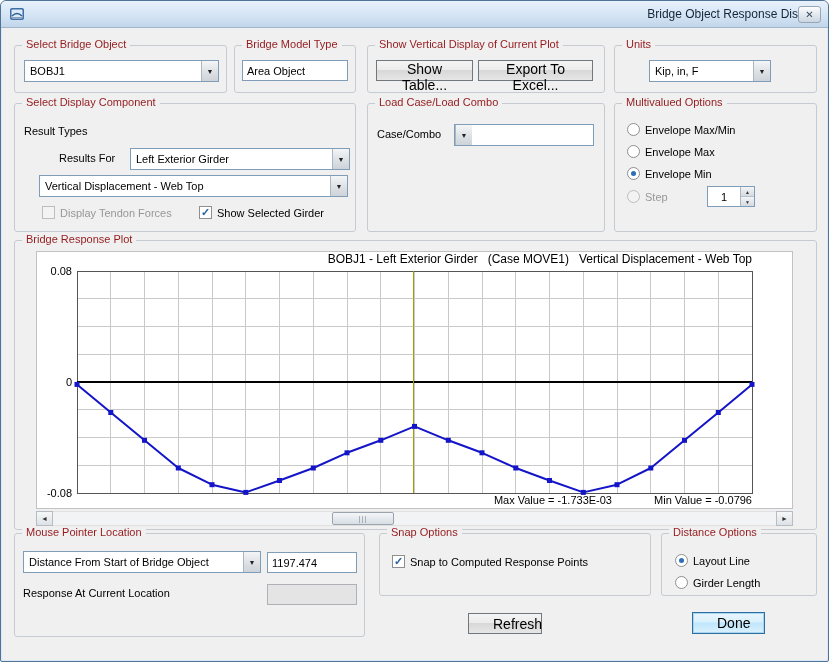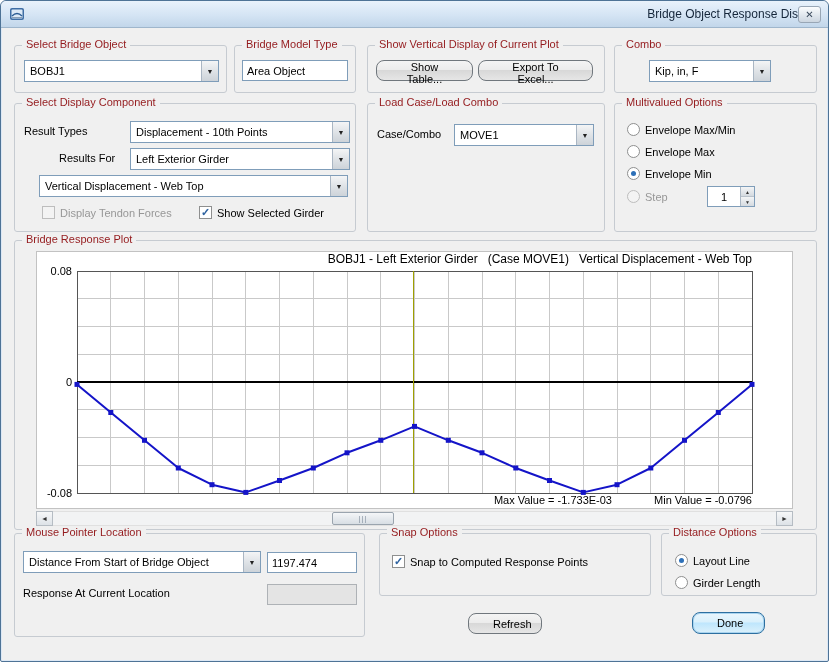--- a/index.html
+++ b/index.html
@@ -44,23 +44,23 @@
     background:linear-gradient(#f4f5f6,#dfe3e7 50%,#cdd3d9);
   }
   
   .textbox{
     position:absolute; height:21px; border:1px solid #7f9db9; background:#fff;
     font-size:11px; font-family:"Liberation Sans",sans-serif; padding:0 4px; color:#000;
   }
   .textbox:disabled{ background:#e4e4e4; color:#6f6f6f; border-color:#aeb2b6; }
   
   .win-btn{
-    position:absolute; height:21px; border:1px solid #70777d; border-radius:8px;
+    position:absolute; height:21px; border:1px solid #70777d; border-radius:0;
     background:linear-gradient(#f4f4f4,#ececec 45%,#d8d8d8 50%,#e6e6e6);
-    font-size:11px; font-family:"Liberation Sans",sans-serif; color:#000; cursor:default;
+    font-size:14px; font-family:"Liberation Sans",sans-serif; color:#000; cursor:default;
     padding:0 24px;
   }
   .win-btn.default{
     border-color:#2d6fa0; box-shadow:0 0 0 1px #a9d4ef inset;
     background:linear-gradient(#eaf6fd,#d9f0fc 45%,#bee6fd 50%,#dcf1fb);
   }
   
   .checkrow,.radiorow{ position:absolute; display:flex; align-items:center; gap:5px; cursor:default; }
   .checkbox{
     width:13px; height:13px; background:#fff; border:1px solid #8e8f8f;
@@ -144,34 +144,30 @@
     <input class="textbox" style="left: 7px; top: 14px; width: 106px;" readonly="" value="Area Object">
   </div>
 
   <div class="group" style="left:366px;top:44px;width:238px;height:48px;">
     <span class="caption">Show Vertical Display of Current Plot</span>
     <button class="win-btn" style="left:8px;top:14px;width:97px;">Show Table...</button>
     <button class="win-btn" style="left:110px;top:14px;width:115px;">Export To Excel...</button>
   </div>
 
   <div class="group" style="left:613px;top:44px;width:203px;height:48px;">
-    <span class="caption">Combo</span>
+    <span class="caption">Units</span>
     <div class="combo" style="left:34px;top:14px;width:122px;">
       <span class="combo-text">Kip, in, F</span>
       <span class="combo-arrow">▼</span>
     </div>
   </div>
 
   <div class="group" style="left:13px;top:102px;width:342px;height:129px;">
     <span class="caption">Select Display Component</span>
     <span class="lbl" style="left:9px;top:21px;">Result Types</span>
-    <div class="combo" style="left:115px;top:17px;width:220px;">
-      <span class="combo-text">Displacement - 10th Points</span>
-      <span class="combo-arrow">▼</span>
-    </div>
     <span class="lbl" style="left:9px;top:48px;padding-left:35px;">Results For</span>
     <div class="combo" style="left:115px;top:44px;width:220px;">
       <span class="combo-text">Left Exterior Girder</span>
       <span class="combo-arrow">▼</span>
     </div>
     <div class="combo" style="left:24px;top:71px;width:309px;">
       <span class="combo-text">Vertical Displacement - Web Top</span>
       <span class="combo-arrow">▼</span>
     </div>
     <div class="checkrow disabled" style="left:27px;top:102px;">
@@ -183,21 +179,20 @@
           <span>✓</span>
         </span>
       <span class="chklabel">Show Selected Girder</span>
     </div>
   </div>
 
   <div class="group" style="left:366px;top:102px;width:238px;height:129px;">
     <span class="caption">Load Case/Load Combo</span>
     <span class="lbl" style="left:9px;top:24px;">Case/Combo</span>
     <div class="combo" style="left:86px;top:20px;width:140px;">
-      <span class="combo-text">MOVE1</span>
       <span class="combo-arrow">▼</span>
     </div>
   </div>
 
   <div class="group" style="left:613px;top:102px;width:203px;height:129px;">
     <span class="caption">Multivalued Options</span>
     <div class="radiorow" style="left:12px;top:19px;">
       <span class="radio"></span>
       <span class="rlabel">Envelope Max/Min</span>
     </div>

